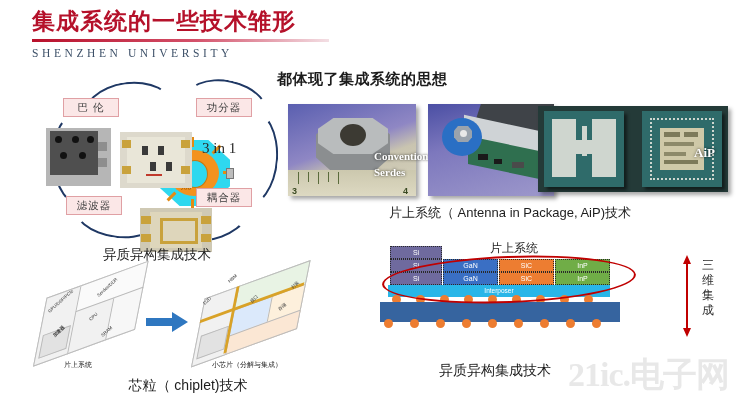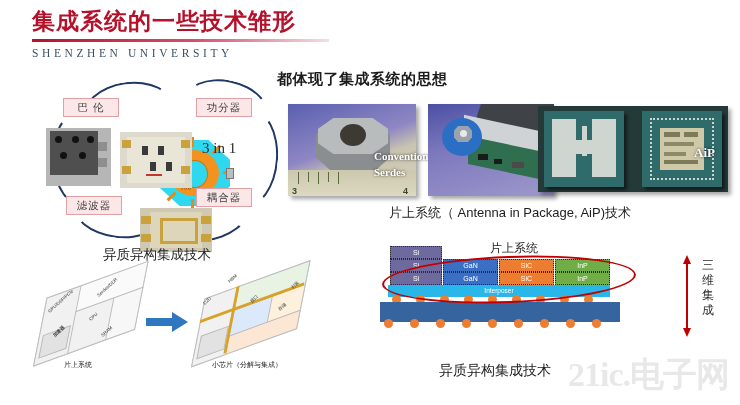--- a/index.html
+++ b/index.html
@@ -206,20 +206,21 @@
     <div style="position:absolute;left:32px;top:0;width:3px;height:62px;background:#d9a227;"></div>
     <div style="position:absolute;left:0;top:20px;width:104px;height:3px;background:#d9a227;"></div>
   </div>
   <div class="isolabel" style="left:205px;top:8px;transform:rotate(-42deg);">HBM</div>
   <div class="isolabel" style="left:180px;top:30px;transform:rotate(-42deg);">D2D</div>
   <div class="isolabel" style="left:227px;top:28px;transform:rotate(-42deg);">接口</div>
   <div class="isolabel" style="left:255px;top:36px;transform:rotate(-42deg);">存储</div>
   <div class="isolabel" style="left:268px;top:14px;transform:rotate(-42deg);">封装</div>
   <div class="cap-small" style="left:190px;top:88px;">小芯片（分解与集成）</div>
 
+  <div id="caption-chiplet">芯粒（ chiplet)技术</div>
 </div>
 
 <div id="aip-strip">
 
   <div class="ph" style="left:0;top:0;width:128px;height:92px;
               background:linear-gradient(160deg,#5a5fb0 0%,#8f87c4 45%,#c9c4b0 62%,#d6d2bc 100%);">
     <div style="position:absolute;left:28px;top:16px;width:74px;height:52px;background:#8b8e90;
                 clip-path:polygon(22% 0,78% 0,100% 28%,100% 72%,78% 100%,22% 100%,0 72%,0 28%);"></div>
     <div style="position:absolute;left:30px;top:14px;width:70px;height:36px;background:#b9bcbd;
                 clip-path:polygon(22% 0,78% 0,100% 30%,100% 70%,78% 100%,22% 100%,0 70%,0 30%);"></div>

